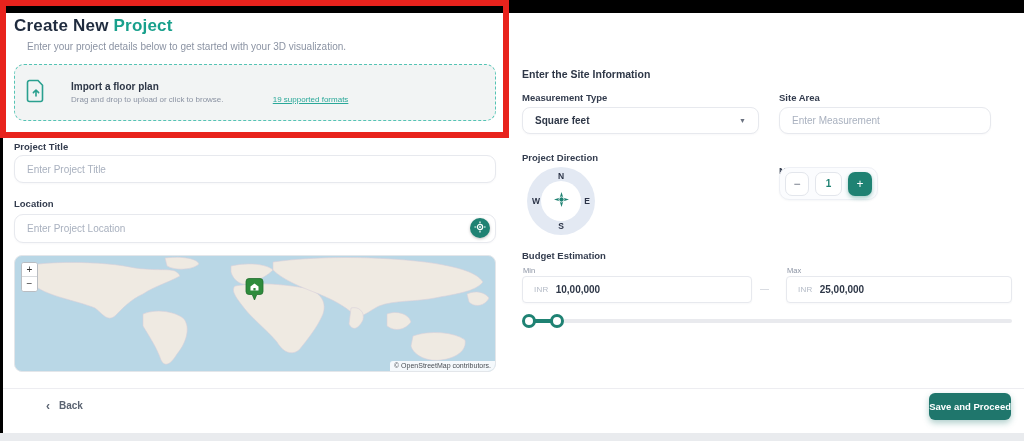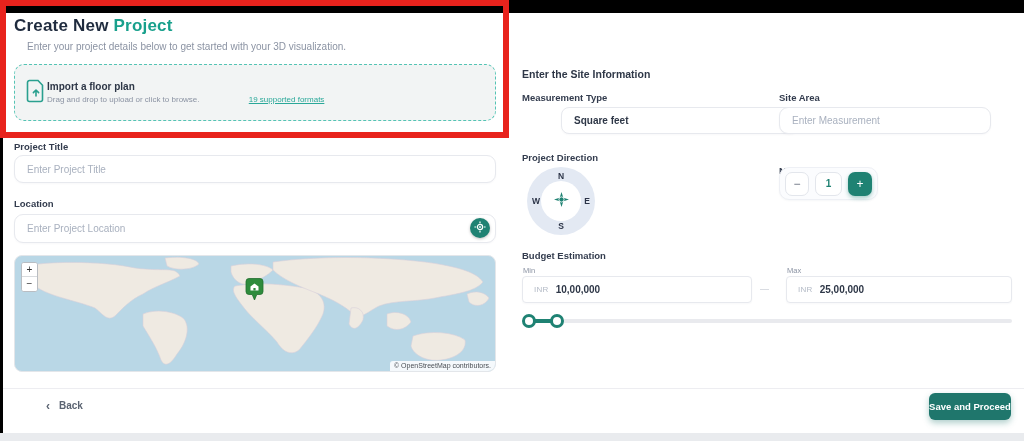--- a/index.html
+++ b/index.html
@@ -17,21 +17,21 @@
     border:6px solid #e8231d; z-index:60; pointer-events:none; }
 
   
   .page-title { position:absolute; left:14px; top:16px; font-size:17px; font-weight:bold; color:#1f2b3e; letter-spacing:.2px; }
   .page-title .accent { color:#18a08c; }
   .page-sub { position:absolute; left:27px; top:41px; font-size:10px; color:#8b93a3; }
 
   
   .dropzone { position:absolute; left:14px; top:64px; width:482px; height:57px;
     border:1.5px dashed #54c4b4; border-radius:10px; background:#f2f4f4;
-    display:flex; align-items:center; padding-left:11px; gap:1px; cursor:pointer; }
+    display:flex; align-items:center; padding-left:11px; gap:25px; cursor:pointer; }
   .dz-title { font-size:10px; font-weight:bold; color:#2e3747; margin-bottom:3px; }
   .dz-sub { font-size:8px; color:#8b93a3; }
   .dz-link { color:#2aa899; text-decoration:underline; cursor:pointer;margin-left:47px; }
 
   .field-label { position:absolute; font-size:9.5px; font-weight:bold; color:#333c4e; }
   .text-input { position:absolute; background:#fff; border:1px solid #e7e9ee; border-radius:9px;
     font-size:10px; color:#2e3747; padding:0 12px; outline:none;
     box-shadow:0 1px 2px rgba(35,45,65,.03); font-family:"Liberation Sans",sans-serif; }
   .text-input::placeholder { color:#a9b1bf; }
 
@@ -49,21 +49,21 @@
     border-bottom:1px solid #d8dbde; font-size:10px; line-height:12px; color:#333; cursor:pointer; padding:0; }
   .zoom-ctl button:last-child { border-bottom:none; }
   .marker { position:absolute; left:230px; top:22px; z-index:3; }
   .attribution { position:absolute; right:0; bottom:0; background:rgba(255,255,255,.85);
     font-size:7px; color:#4a4f55; padding:1px 4px 2px 4px; border-top-left-radius:3px; z-index:3; }
 
   
   .sec-heading { position:absolute; left:522px; top:68px; font-size:10.5px; font-weight:bold; color:#2e3747; }
   .select-box { position:absolute; left:522px; top:107px; width:237px; height:27px;
     border:1px solid #e7e9ee; border-radius:8px; background:#fff; display:flex; align-items:center;
-    justify-content:space-between; padding:0 12px; cursor:pointer; box-shadow:0 1px 2px rgba(35,45,65,.03);margin-left:39px; }
+    justify-content:space-between; padding:0 12px; cursor:pointer; box-shadow:0 1px 2px rgba(35,45,65,.03); }
   .select-box .val { font-size:10px; color:#2e3747; font-weight:bold; }
   .caret { font-size:7px; color:#6b7280; }
 
   
   .compass { position:absolute; left:527px; top:167px; width:68px; height:68px; border-radius:50%;
     background:#e3e9f3; }
   .compass .inner { position:absolute; left:14px; top:14px; width:40px; height:40px; border-radius:50%; background:#fff;
     display:flex; align-items:center; justify-content:center; }
   .compass .dir { position:absolute; font-size:8.5px; font-weight:bold; color:#2b3347; }
   .dir.n { top:4px; left:50%; transform:translateX(-50%); }
@@ -98,21 +98,21 @@
   .handle.h1 { left:0; } .handle.h2 { left:28px; }
 
   
   .footer-divider { position:absolute; left:3px; right:0; top:388px; height:1px; background:#ededf1; }
   .back-link { position:absolute; left:46px; top:400px; display:flex; align-items:center; gap:9px;
     font-size:10px; font-weight:bold; color:#5b6472; cursor:pointer; background:none; border:none;
     font-family:"Liberation Sans",sans-serif; }
   .back-link .chev { font-size:12px; line-height:10px; color:#5b6472; }
   .save-btn { position:absolute; left:929px; top:393px; width:82px; height:27px; background:#1f766c;
     border:none; border-radius:6px; color:#fff; font-size:9.5px; font-weight:bold; cursor:pointer;
-    box-shadow:0 3px 6px rgba(31,118,108,.35); font-family:"Liberation Sans",sans-serif; }
+    box-shadow:0 3px 6px rgba(31,118,108,.35); font-family:"Liberation Sans",sans-serif;text-align:right; }
 </style>
 </head>
 <body>
 
 <div class="frame">
   <div class="card"></div>
 
   <div class="content">
 
     <h1 class="page-title"><span>Create New </span><span class="accent">Project</span></h1>

